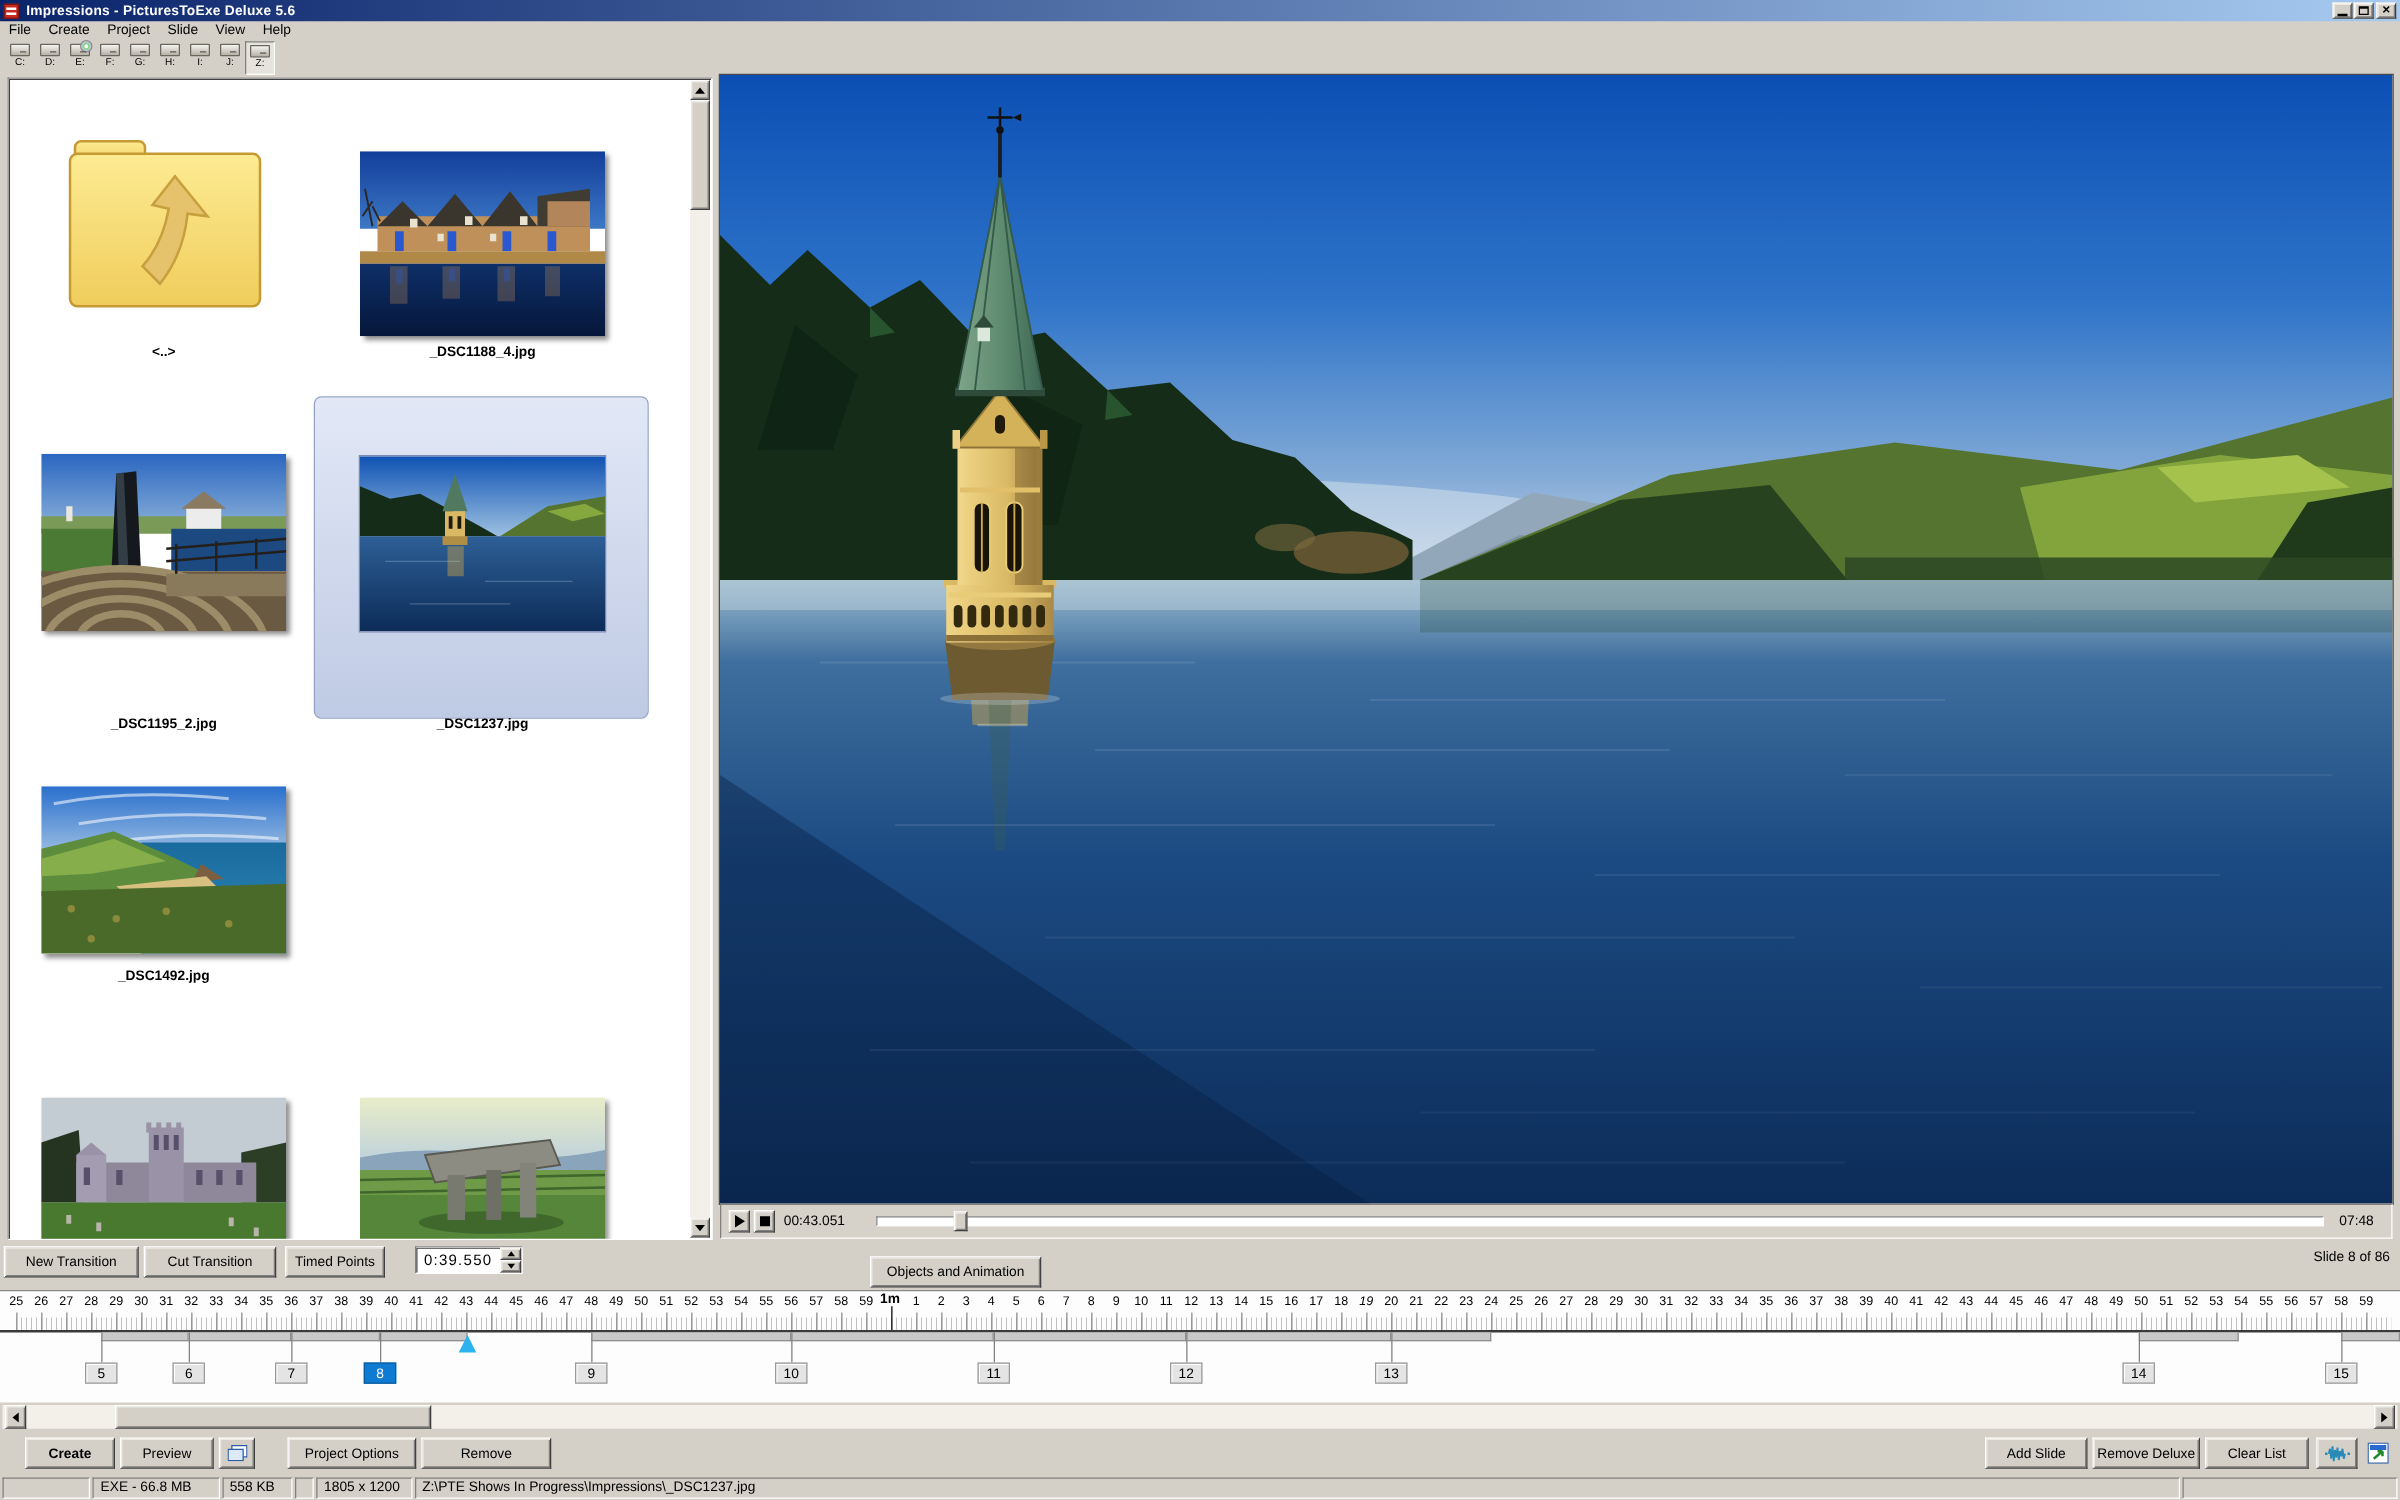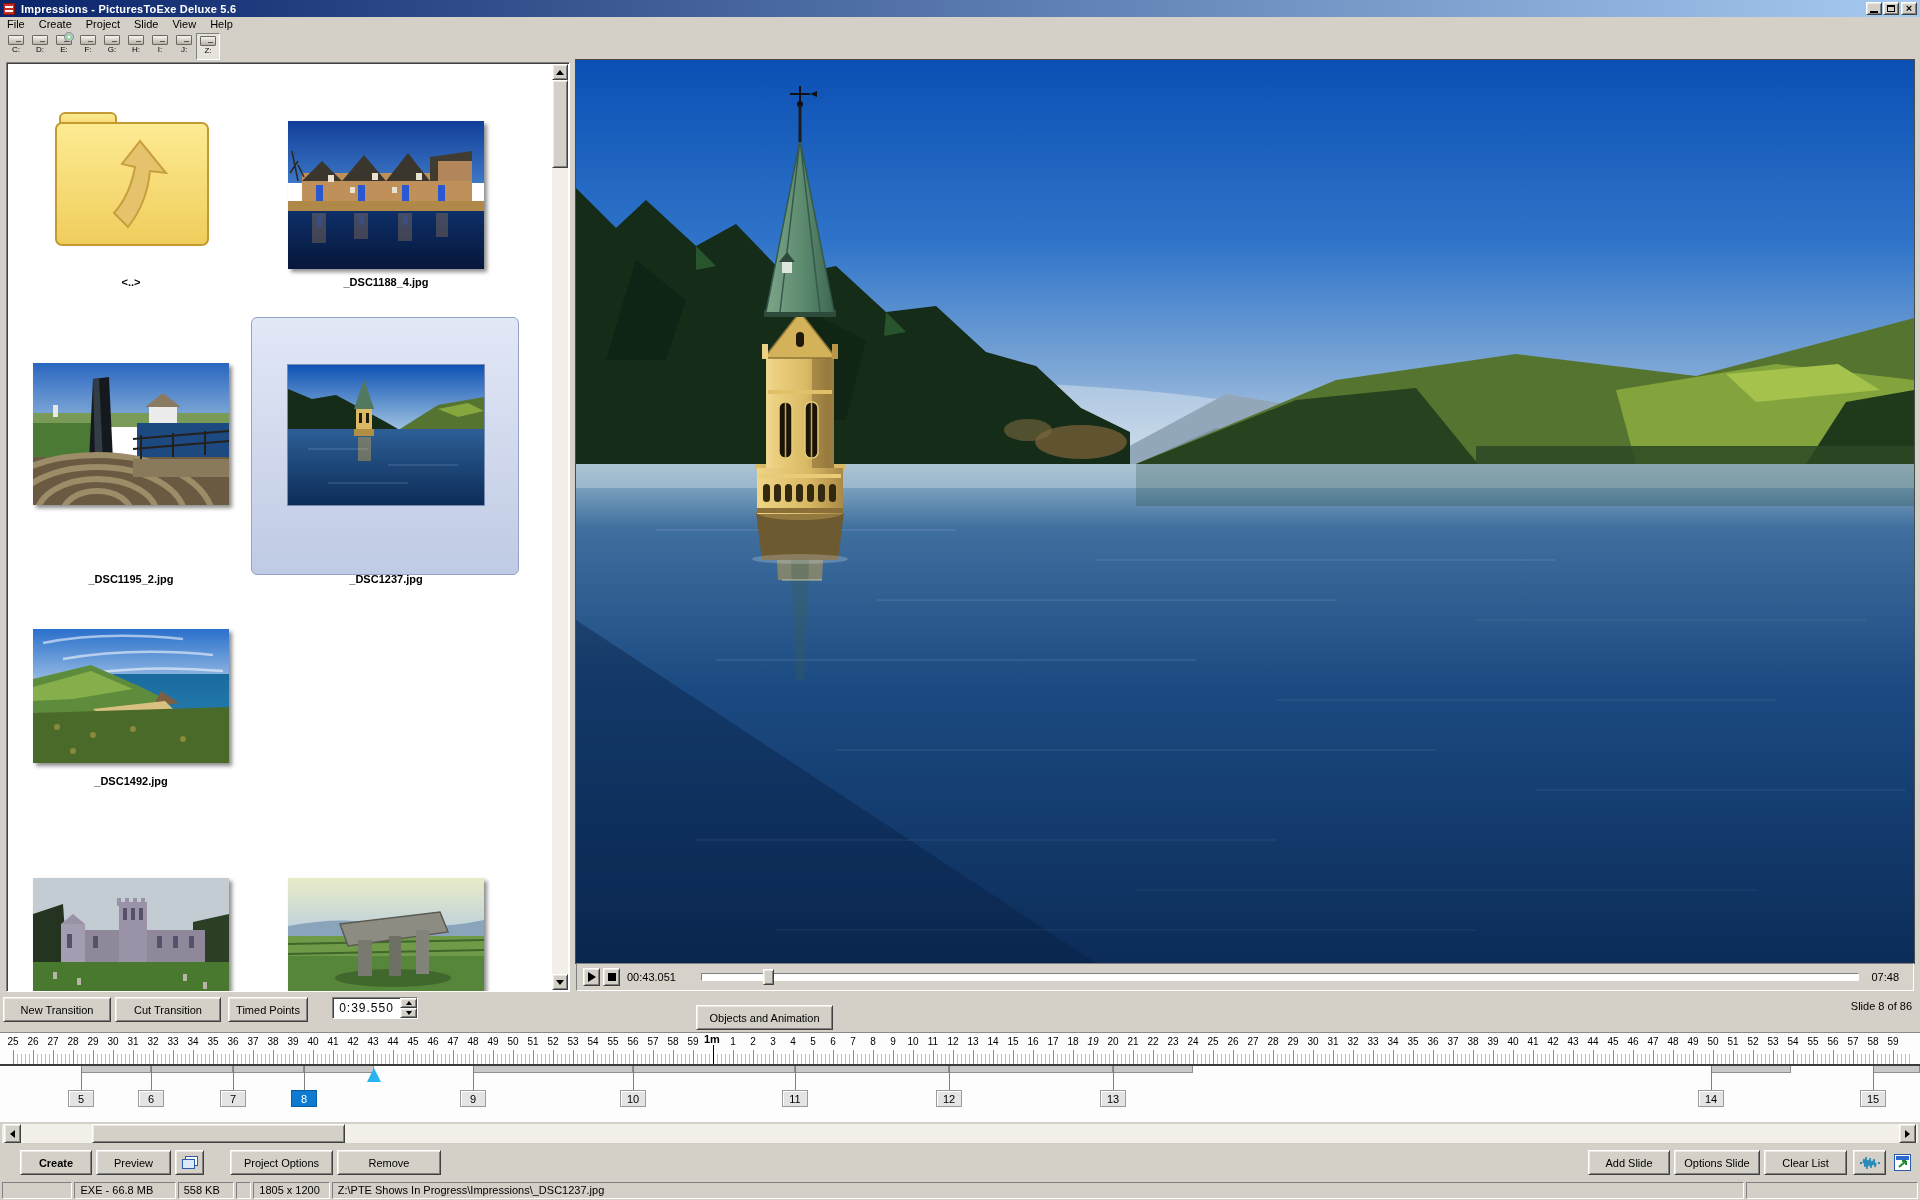--- a/index.html
+++ b/index.html
@@ -890,21 +890,21 @@
 <div class="bot-btn btn raised" style="left:230px; width:103px;">
     <span>Project Options</span>
   </div>
 <div class="bot-btn btn raised" style="left:337px; width:104px;">
     <span>Remove</span>
   </div>
 <div class="bot-btn btn raised" style="left:1588px; width:82px;">
     <span>Add Slide</span>
   </div>
 <div class="bot-btn btn raised" style="left:1674px; width:86px;">
-    <span>Options Slide</span>
+    <span>Remove Deluxe</span>
   </div>
 <div class="bot-btn btn raised" style="left:1764px; width:83px;">
     <span>Clear List</span>
   </div>
 <div class="bot-btn btn raised" style="left:1853px; width:33px;">
   <svg width="24" height="16">
     <path d="M2 8 L4 8 M20 8 L22 8" stroke="#2a8ab8" stroke-width="2"></path>
     <path d="M5 8 L6 4 L7 12 L8 2 L9 14 L10 5 L11 11 L12 3 L13 13 L14 6 L15 10 L16 4 L17 12 L18 8" stroke="#2a8ab8" stroke-width="1.5" fill="none"></path>
   </svg>
 </div>

